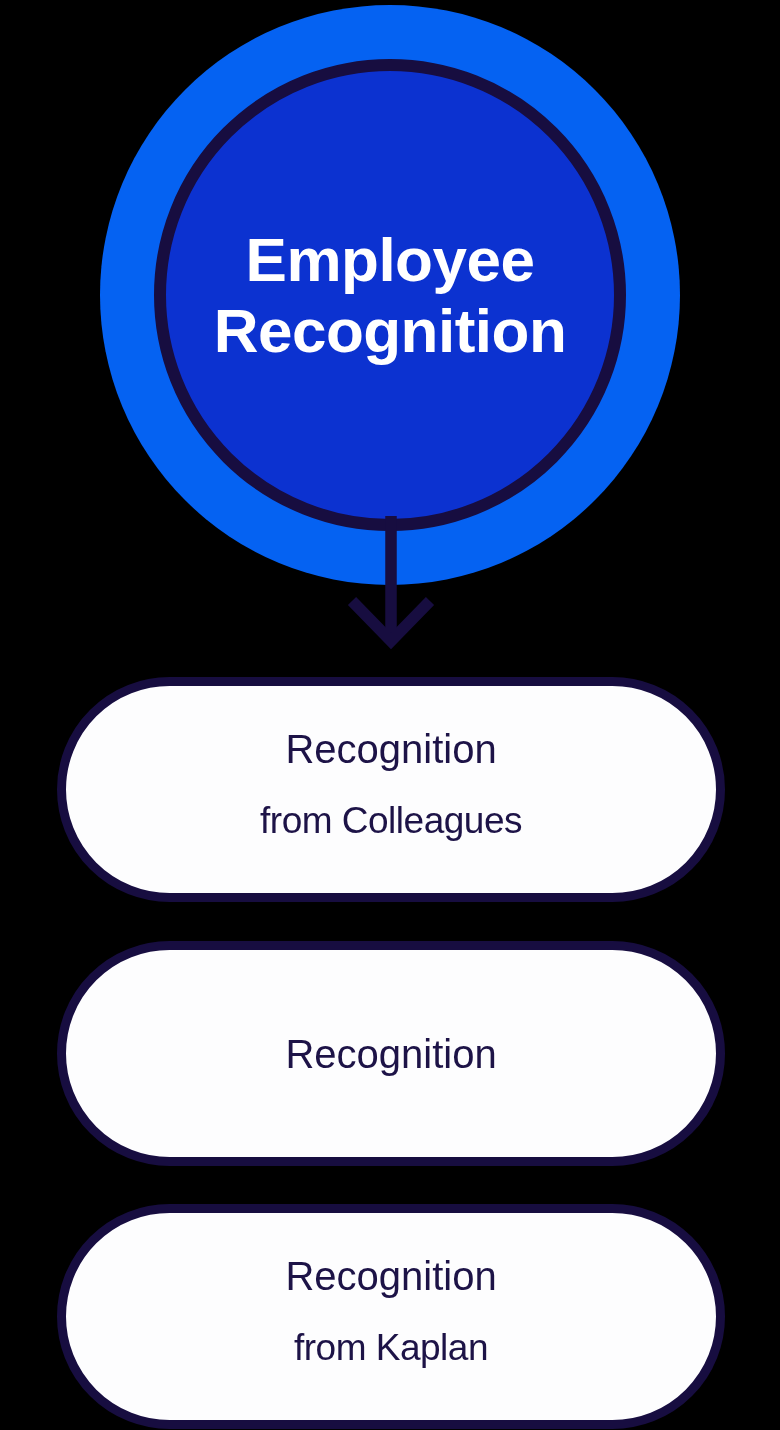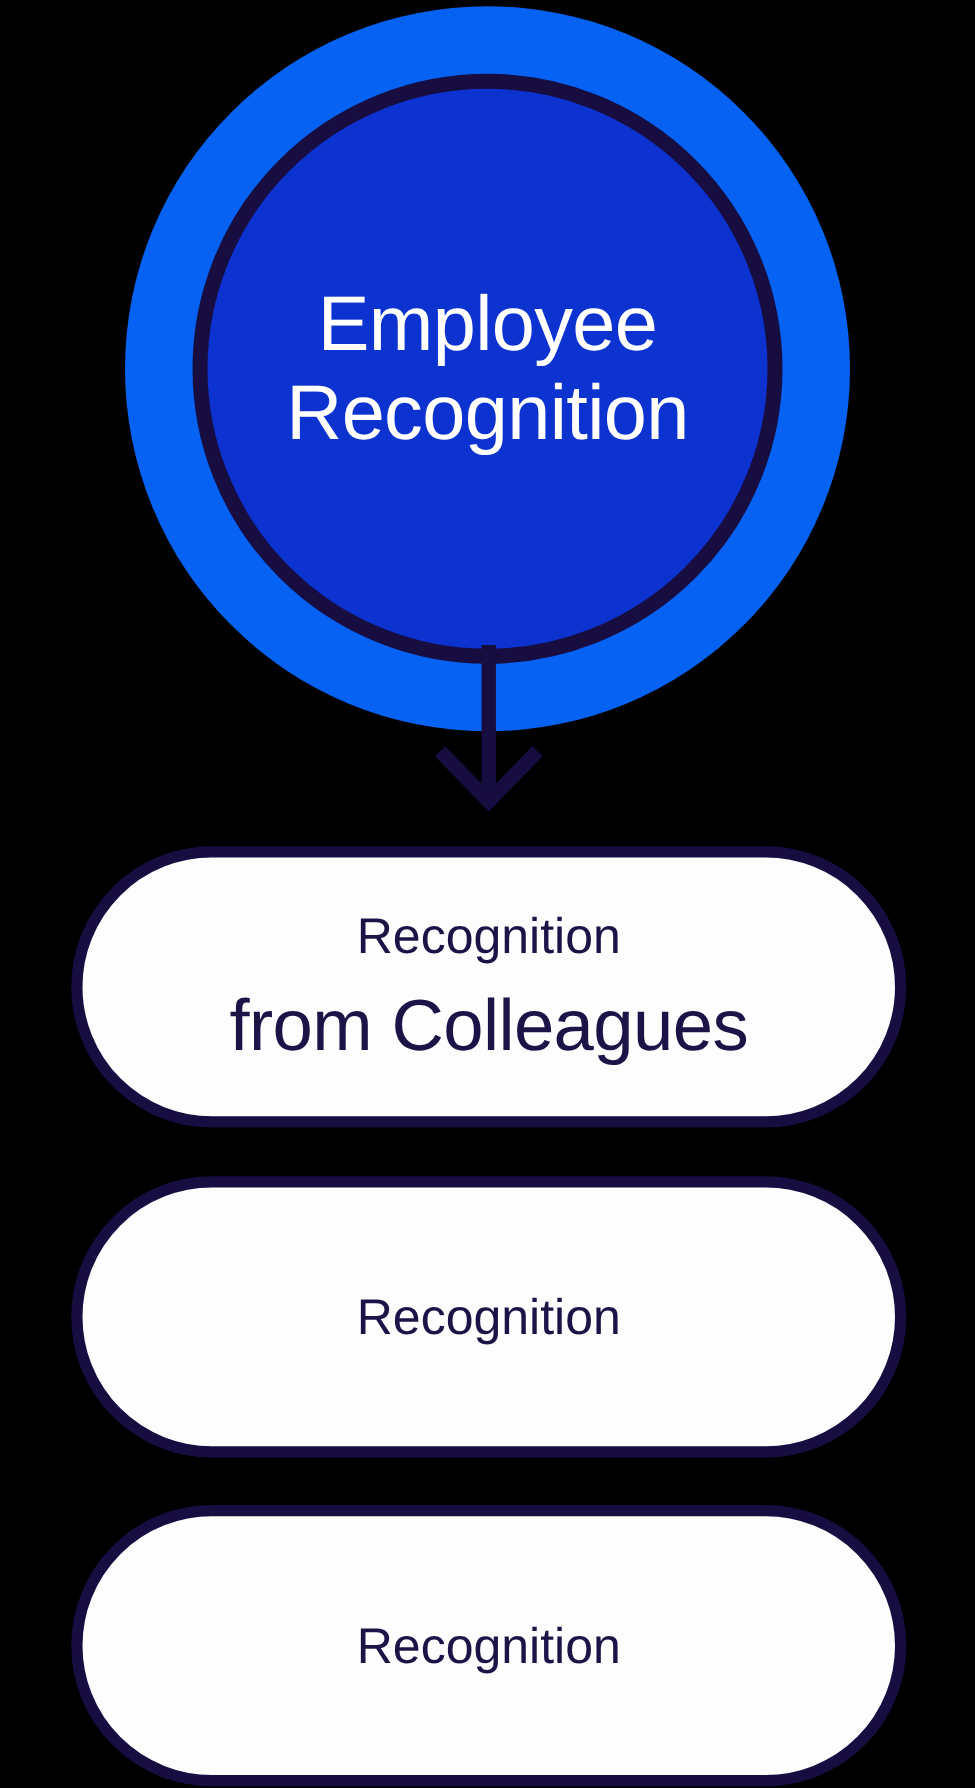--- a/index.html
+++ b/index.html
@@ -30,20 +30,21 @@
     left: 154px;
     top: 59px;
     width: 448px;
     height: 448px;
     border: 12px solid var(--navy, #170D40);
     border-radius: 50%;
     background: var(--inner-circle, #0C32D0);
     display: flex;
     align-items: center;
     justify-content: center;
+    font-weight: bold;
   }
   .root-text {
     color: var(--root-text, #fff);
     font-size: 62px;
     line-height: 71px;
     text-align: center;
     letter-spacing: -0.5px;
   }
   .arrow-svg {
     position: absolute;
@@ -68,21 +69,21 @@
     gap: 16px;
     text-align: center;
   }
   .pill-line1 {
     color: var(--text-navy, #1D1347);
     font-size: 40px;
     line-height: 46px;
   }
   .pill-line2 {
     color: var(--text-navy, #1D1347);
-    font-size: 58px;
+    font-size: 37px;
     line-height: 66px;
     letter-spacing: -0.5px;
   }
   .pill-1 { top: 677px; }
   .pill-2 { top: 941px; }
   .pill-3 { top: 1204px; }
 </style>
 </head>
 <body>
 
@@ -105,15 +106,16 @@
     <div class="pill-line1">Recognition</div>
     <div class="pill-line2">from Colleagues</div>
   </div>
 
   <div class="pill pill-2">
     <div class="pill-line1">Recognition</div>
   </div>
 
   <div class="pill pill-3">
     <div class="pill-line1">Recognition</div>
+    <div class="pill-line2">from Kaplan</div>
   </div>
 
 </div>
 
 </body></html>

